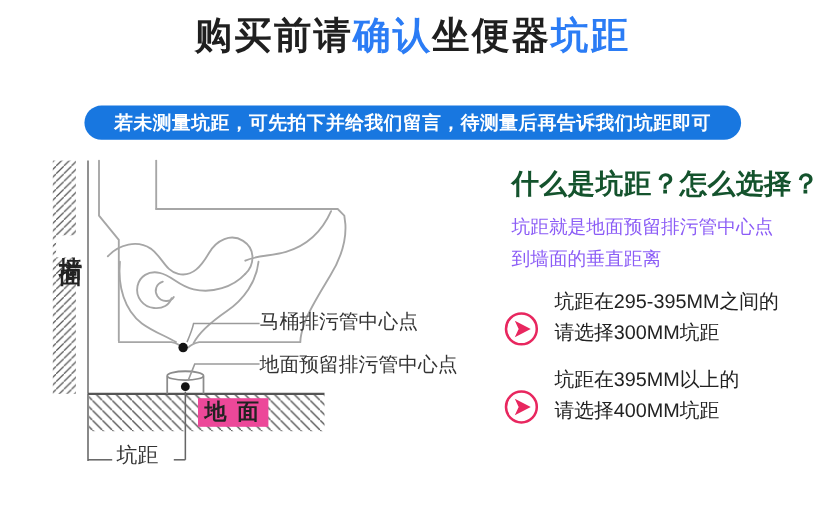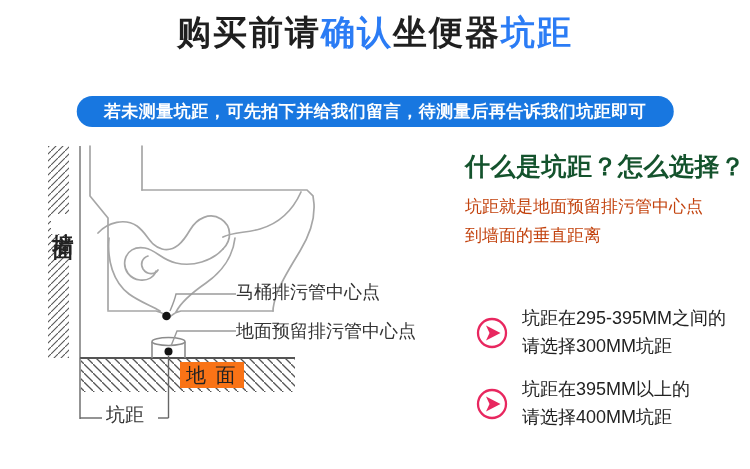--- a/index.html
+++ b/index.html
@@ -21,36 +21,36 @@
   }
   
   .diagram{position:absolute;left:30px;top:130px;width:430px;height:330px;}
   .diagram svg{position:absolute;left:0;top:0;}
   .dlabel{position:absolute;color:#333;font-size:18px;white-space:nowrap;line-height:1.1;}
   .wall-label{
     left:21px;top:84px;writing-mode:vertical-rl;text-orientation:upright;
     font-size:21px;font-weight:bold;color:#222;background:#fff;padding:3px 1px;letter-spacing:7px;
   }
   .floor-label{
-    left:150px;top:232px;font-size:20px;font-weight:normal;color:#222;
-    background:#f97316;padding:2px 6px;letter-spacing:2px;
+    left:150px;top:232px;font-size:20px;font-weight:bold;color:#222;
+    background:#ec4899;padding:2px 6px;letter-spacing:2px;
   }
   .pit-label{left:76px;top:275px;font-size:19px;color:#333;}
   .callout-1{left:206px;top:153px;}
   .callout-2{left:206px;top:192px;}
   
   .info-heading{
     position:absolute;left:465px;top:150px;font-size:25px;font-weight:bold;
     color:#14532d;white-space:nowrap;letter-spacing:.5px;
   }
   .info-desc{
     position:absolute;left:465px;top:192px;width:280px;
-    font-size:17px;color:#c2410c;line-height:29px;
+    font-size:17px;color:#8b5cf6;line-height:29px;
   }
-  .tip{position:absolute;left:475px;display:flex;align-items:center;gap:13px;margin-top:44px;}
+  .tip{position:absolute;left:457px;display:flex;align-items:flex-end;gap:13px;}
   .tip-1{top:260px;}
   .tip-2{top:331px;}
   .tip-icon{flex:0 0 34px;width:34px;height:34px;margin-top:1px;}
   .tip-text{font-size:18px;color:#222;line-height:28px;white-space:nowrap;}
 </style>
 </head>
 <body>
 
 <div class="stage">
 

